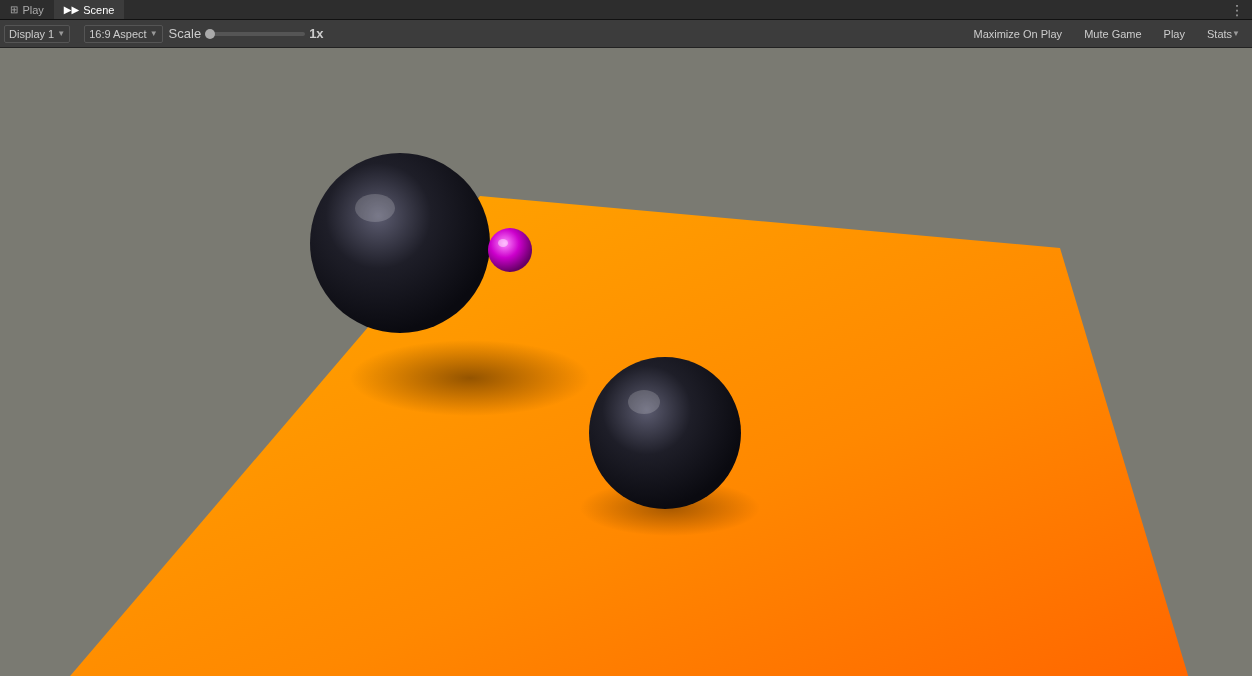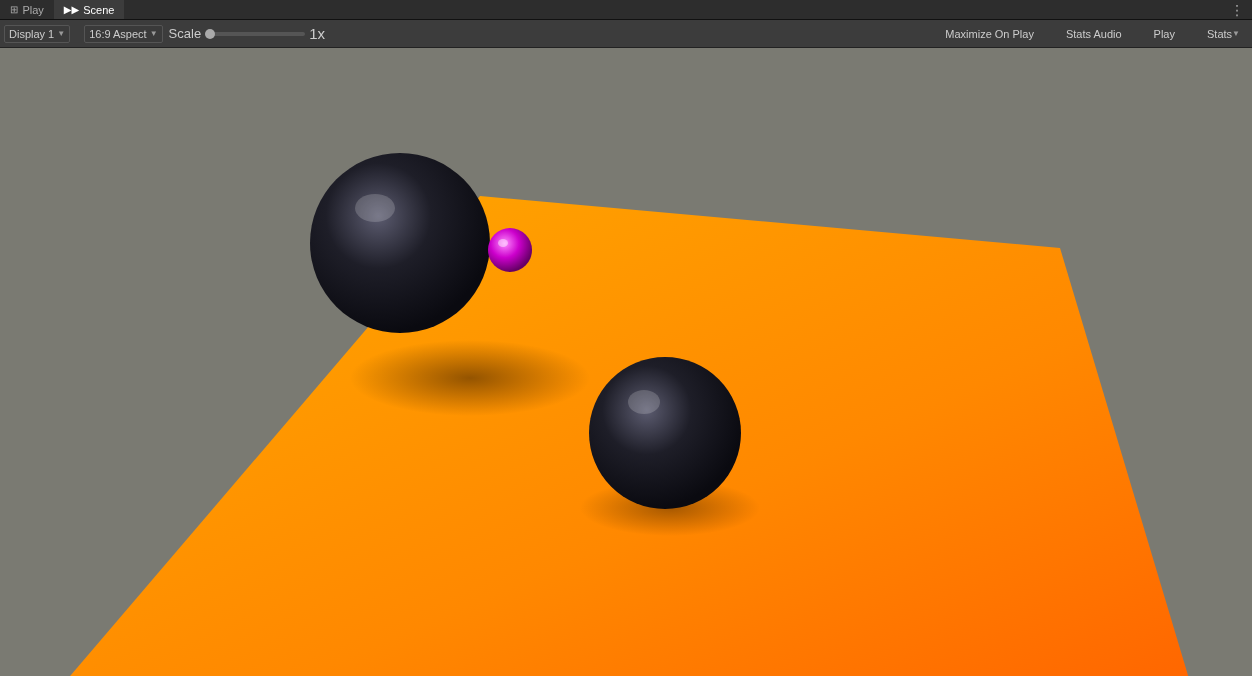--- a/index.html
+++ b/index.html
@@ -105,29 +105,30 @@
       position: absolute;
       left: 0;
       top: -3px;
       width: 10px;
       height: 10px;
       background: #aaa;
       border-radius: 50%;
     }
 
     .scale-value {
-      font-size: 15px;
-      color: #ccc;
+      font-size: 13px;
+      color: #ccc;
+      font-weight: bold;
     }
 
     .toolbar-right {
       margin-left: auto;
       display: flex;
       align-items: center;
-      gap: 16px;
+      gap: 6px;
     }
 
     .toolbar-btn {
       display: flex;
       align-items: center;
       padding: 0 8px;
       height: 18px;
       font-size: 11px;
       color: #ccc;
       cursor: pointer;
@@ -190,21 +191,21 @@
       <div class="scale-slider-thumb"></div>
     </div>
     <span class="scale-value">1x</span>
   </div>
 
   <div class="toolbar-right">
     <div class="toolbar-btn">
       <span>Maximize On Play</span>
     </div>
     <div class="toolbar-btn">
-      <span>Stats Audio</span>
+      <span>Mute Game</span>
     </div>
     <div class="toolbar-btn">
       <span>Play</span>
     </div>
     <div class="toolbar-btn">
       <span>Stats</span>
       <span class="dropdown-arrow">▼</span>
     </div>
   </div>
 </div>

